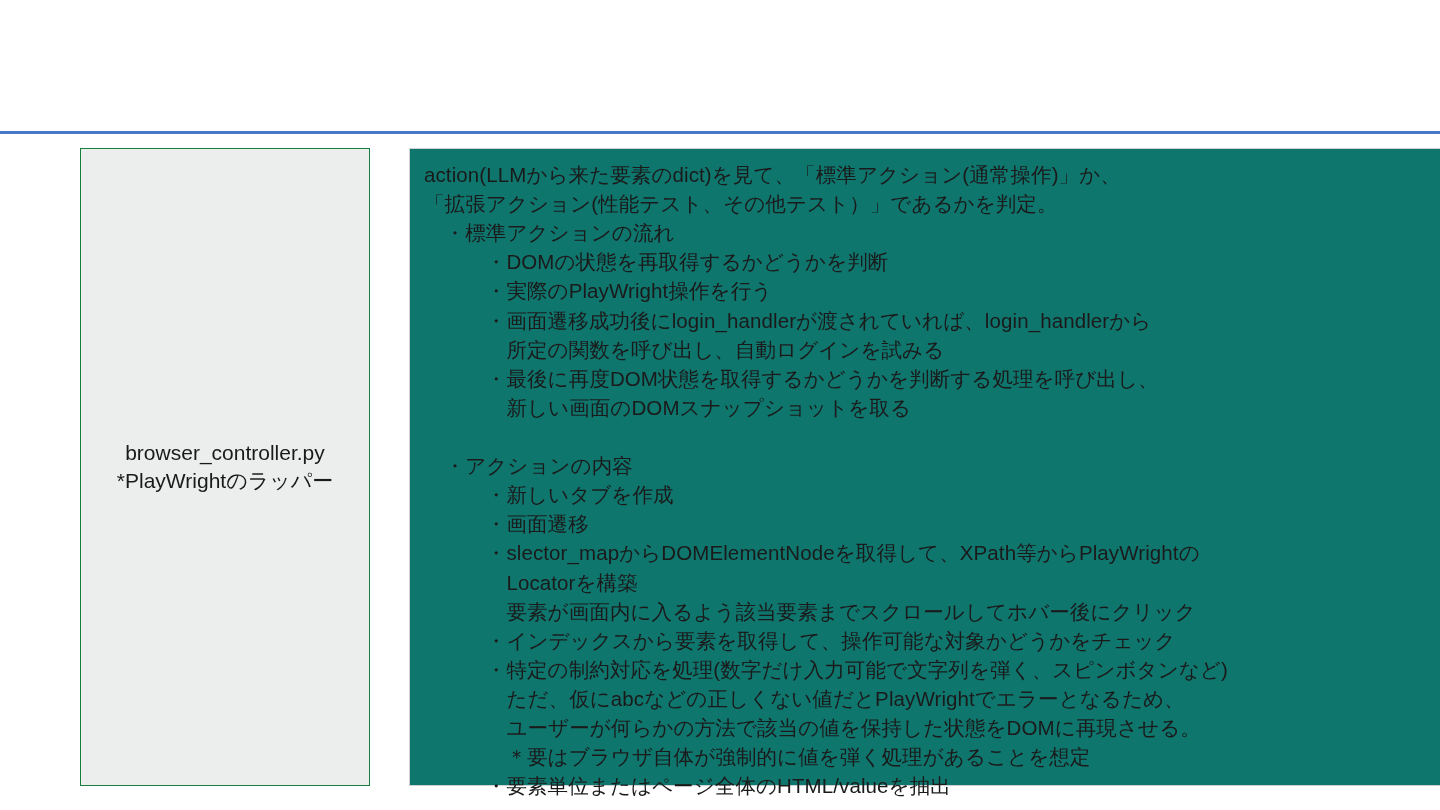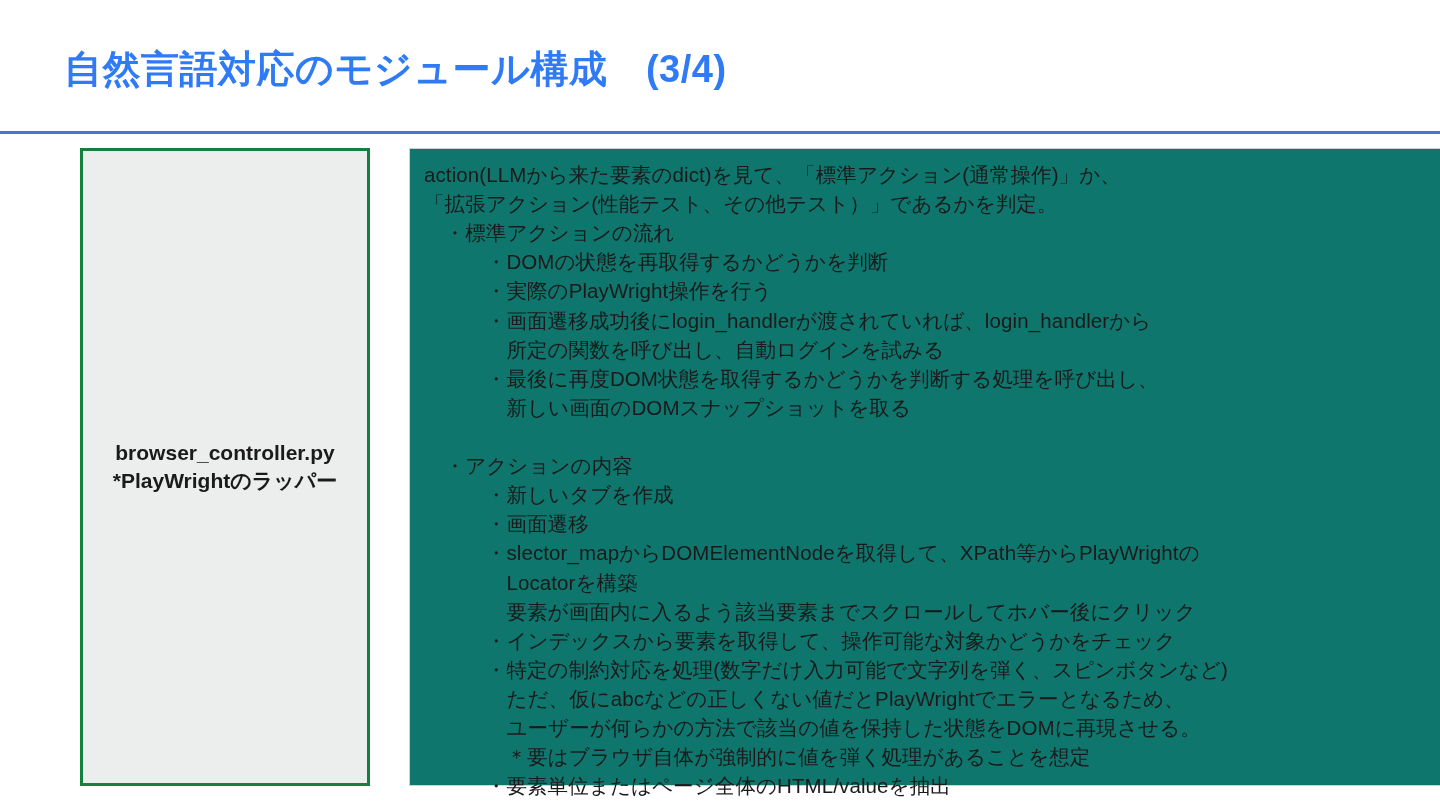--- a/index.html
+++ b/index.html
@@ -44,26 +44,25 @@
     width: 1440px;
     height: 640px;
   }
   .left-cell {
     position: absolute;
     left: 80px;
     top: 0px;
     width: 290px;
     height: 638px;
     background: #eceded;
-    border: 3px solid #15803d;
+    border: 1px solid #15803d;
     box-sizing: border-box;
     display: flex;
     align-items: center;
     justify-content: center;
-    font-weight: bold;
   }
   .left-cell-text {
     text-align: center;
     font-size: 21px;
     line-height: 1.35;
     color: #1a1a1a;
     white-space: pre-line;
   }
   .right-cell {
     position: absolute;
@@ -83,21 +82,20 @@
     color: #1a1a1a;
     white-space: pre-wrap;
     letter-spacing: 0.1px;
   }
 </style>
 </head>
 <body>
 
 <div class="slide">
 
-  <div class="slide-title">自然言語対応のモジュール構成　(3/4)</div>
 
   <div class="title-rule"></div>
 
   <div class="content-area">
 
     <div class="left-cell">
       <div class="left-cell-text">browser_controller.py
 *PlayWrightのラッパー</div>
     </div>
 

